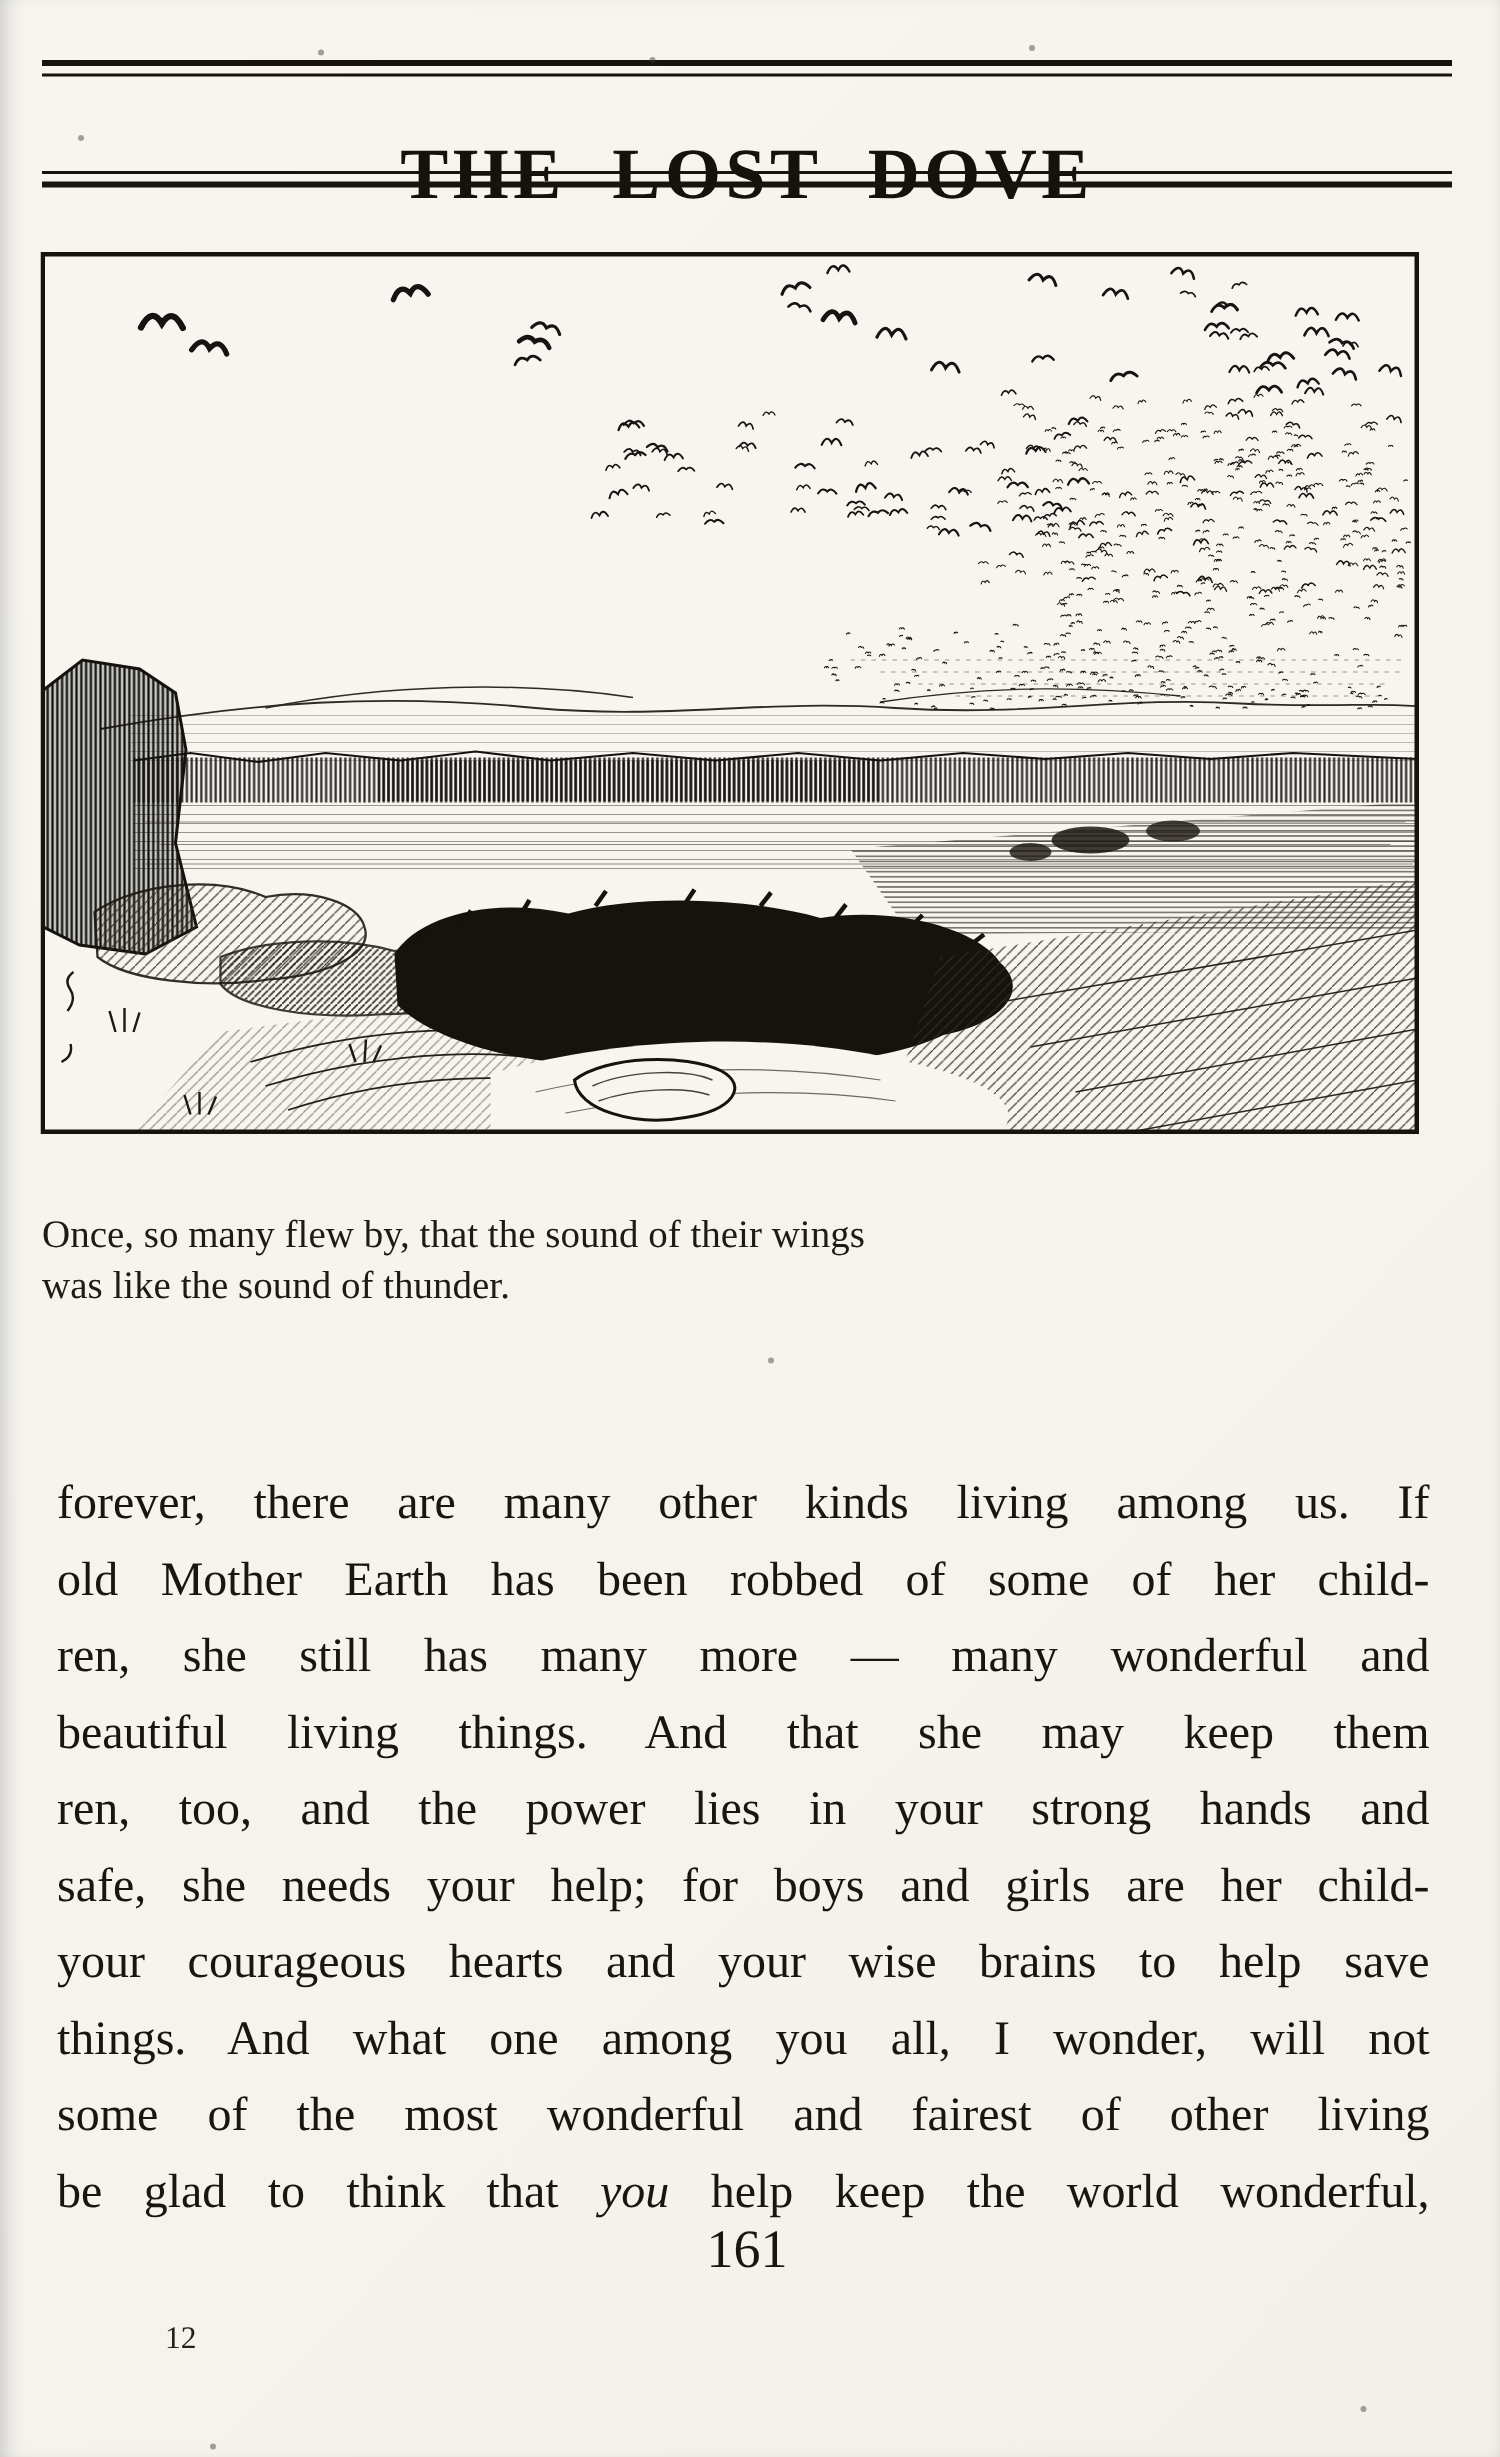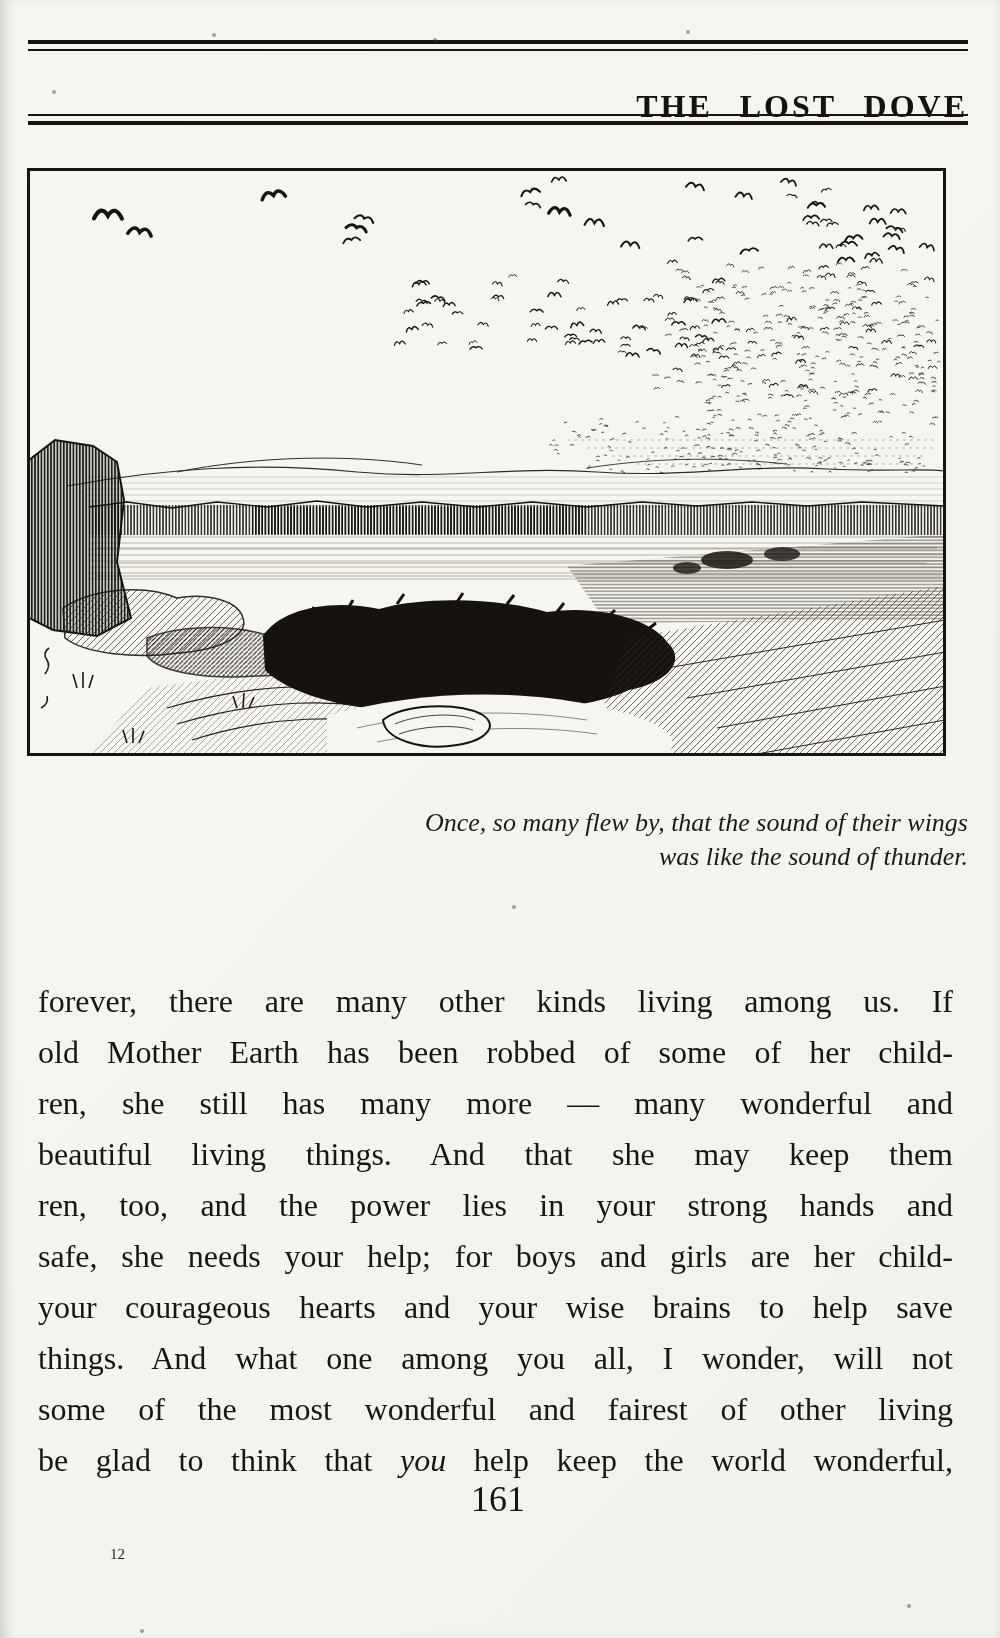--- a/index.html
+++ b/index.html
@@ -13,47 +13,47 @@
     overflow:hidden;
     box-shadow:inset 10px 0 16px -10px rgba(0,0,0,.25), inset -6px 0 10px -8px rgba(0,0,0,.12);
   }
   .rule{position:absolute;left:28px;width:940px;background:#17140f;}
   .rule-top-thick{top:40px;height:4px;}
   .rule-top-thin{top:49px;height:2px;}
   .rule-bottom-thin{top:114px;height:2px;}
   .rule-bottom-thick{top:121px;height:4px;}
   .title{
     position:absolute;left:28px;top:61px;width:940px;
-    text-align:right;font-weight:bold;font-size:32px;line-height:48px;
+    text-align:center;font-weight:bold;font-size:48px;line-height:48px;
     letter-spacing:3px;word-spacing:16px;color:#15120d;
   }
   .illustration{
     position:absolute;left:27px;top:168px;width:919px;height:588px;margin:0;
   }
   .illustration svg{display:block;width:100%;height:100%;}
   .caption{position:absolute;left:28px;top:806px;width:940px;}
   .caption-line{
-    text-align:right;font-style:italic;font-size:26px;line-height:34px;color:#1e1b16;
+    text-align:left;font-size:26px;line-height:34px;color:#1e1b16;
   }
   .body-text{
     position:absolute;left:38px;top:976px;width:915px;
     font-size:32px;line-height:51px;color:#191611;
   }
   .body-line{
     text-align:justify;
     text-align-last:justify;
     height:51px;white-space:nowrap;
   }
   .body-line em{font-style:italic;margin-top:16px;}
   .page-number{
     position:absolute;left:28px;top:1478px;width:940px;
     text-align:center;font-size:36px;color:#191611;
   }
   .folio{
-    position:absolute;left:110px;top:1546px;font-size:15px;color:#24211b;text-align:center;
+    position:absolute;left:110px;top:1546px;font-size:21px;color:#24211b;text-align:center;
   }
   .speck{position:absolute;width:4px;height:4px;border-radius:50%;background:#3a372f;opacity:.45;}
 </style>
 </head>
 <body>
 
 <div class="page">
 
   <div class="rule rule-top-thick"></div>
   <div class="rule rule-top-thin"></div>

